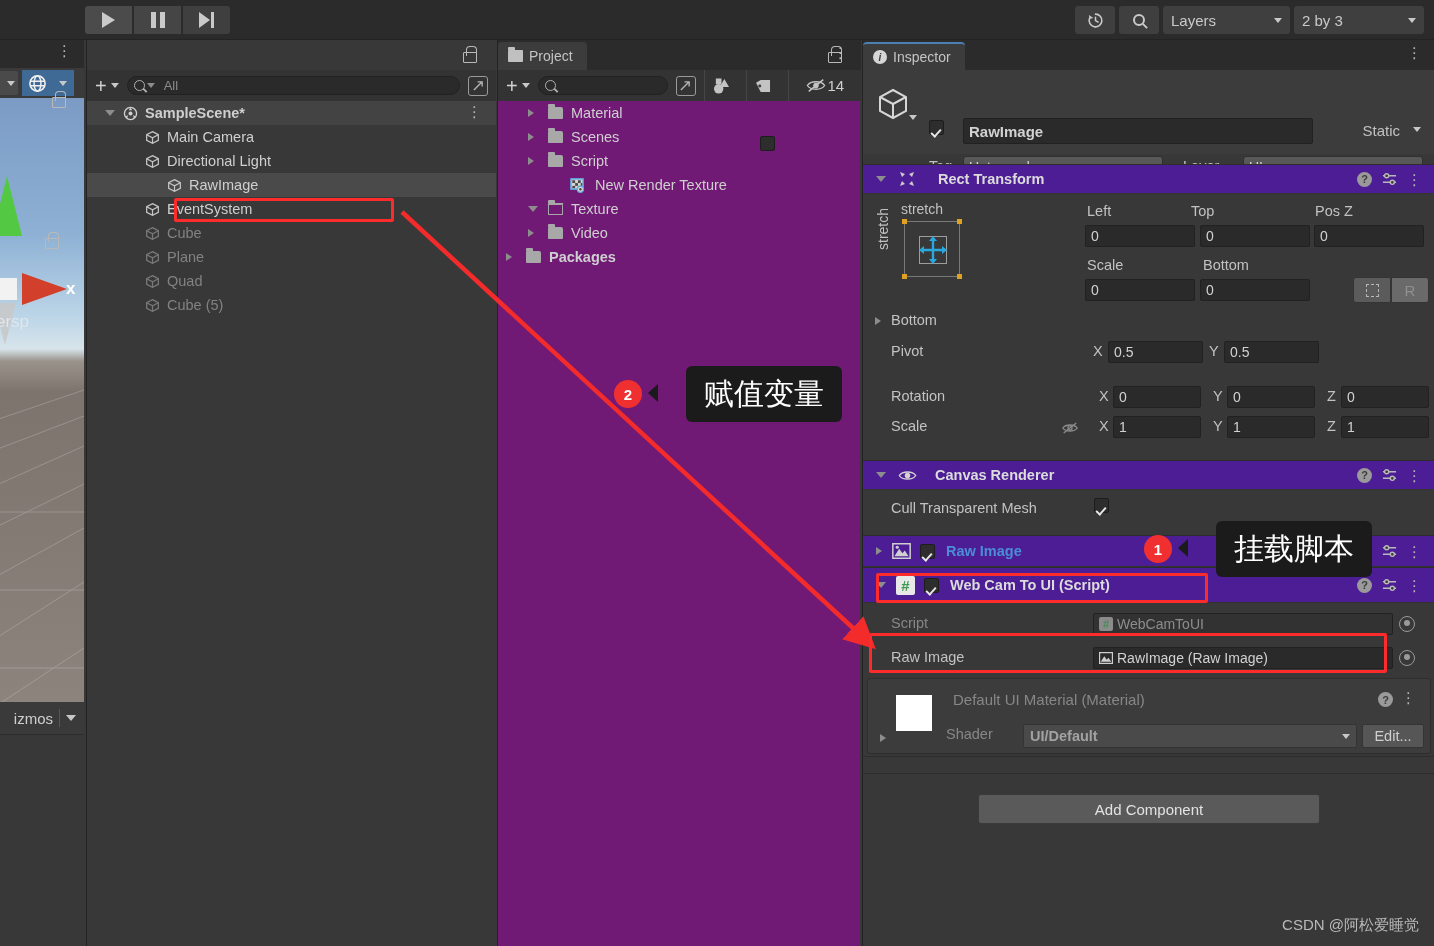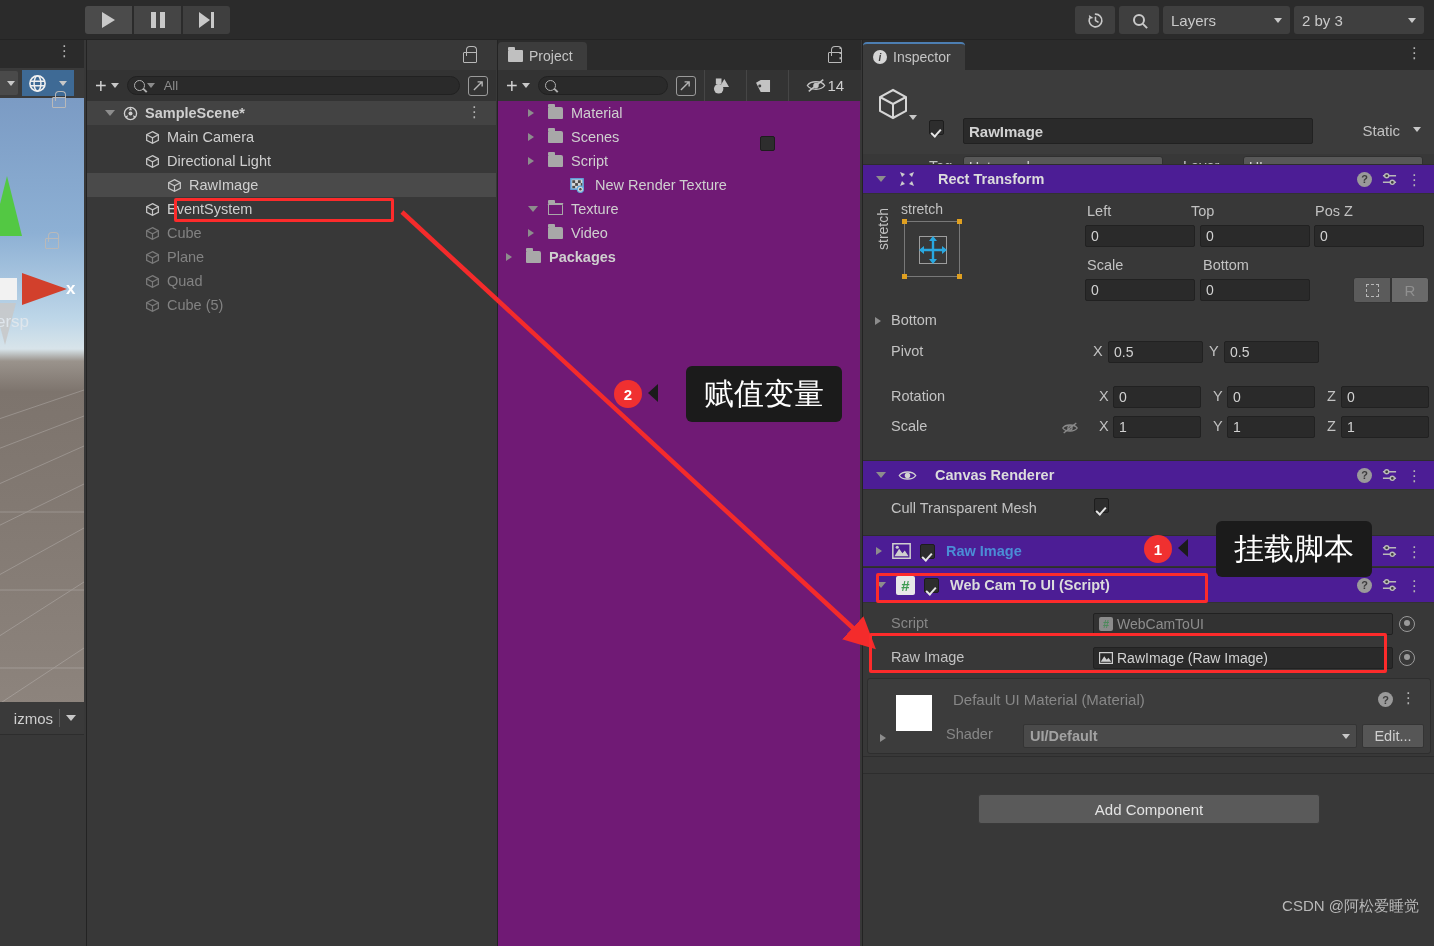--- a/index.html
+++ b/index.html
@@ -698,15 +698,15 @@
   <div class="abs" style="left:1144px;top:521px;display:flex;align-items:center;">
     <span class="badge">1</span>
     <span class="abs" style="left:34px;top:18px;width:0;height:0;border-top:9px solid transparent;border-bottom:9px solid transparent;border-right:10px solid #1b1b1b;"></span>
     <span class="callout" style="margin-left:44px;">挂载脚本</span>
   </div>
 
   <div class="abs redbox" style="left:174px;top:198px;width:220px;height:24px;"></div>
   <div class="abs redbox" style="left:876px;top:573px;width:332px;height:30px;"></div>
   <div class="abs redbox" style="left:869px;top:633px;width:518px;height:40px;"></div>
 
-  <span class="abs watermark" style="right:15px;bottom:30px;">CSDN @阿松爱睡觉</span>
+  <span class="abs watermark" style="right:15px;bottom:11px;">CSDN @阿松爱睡觉</span>
 
 </div>
 
 </body></html>

